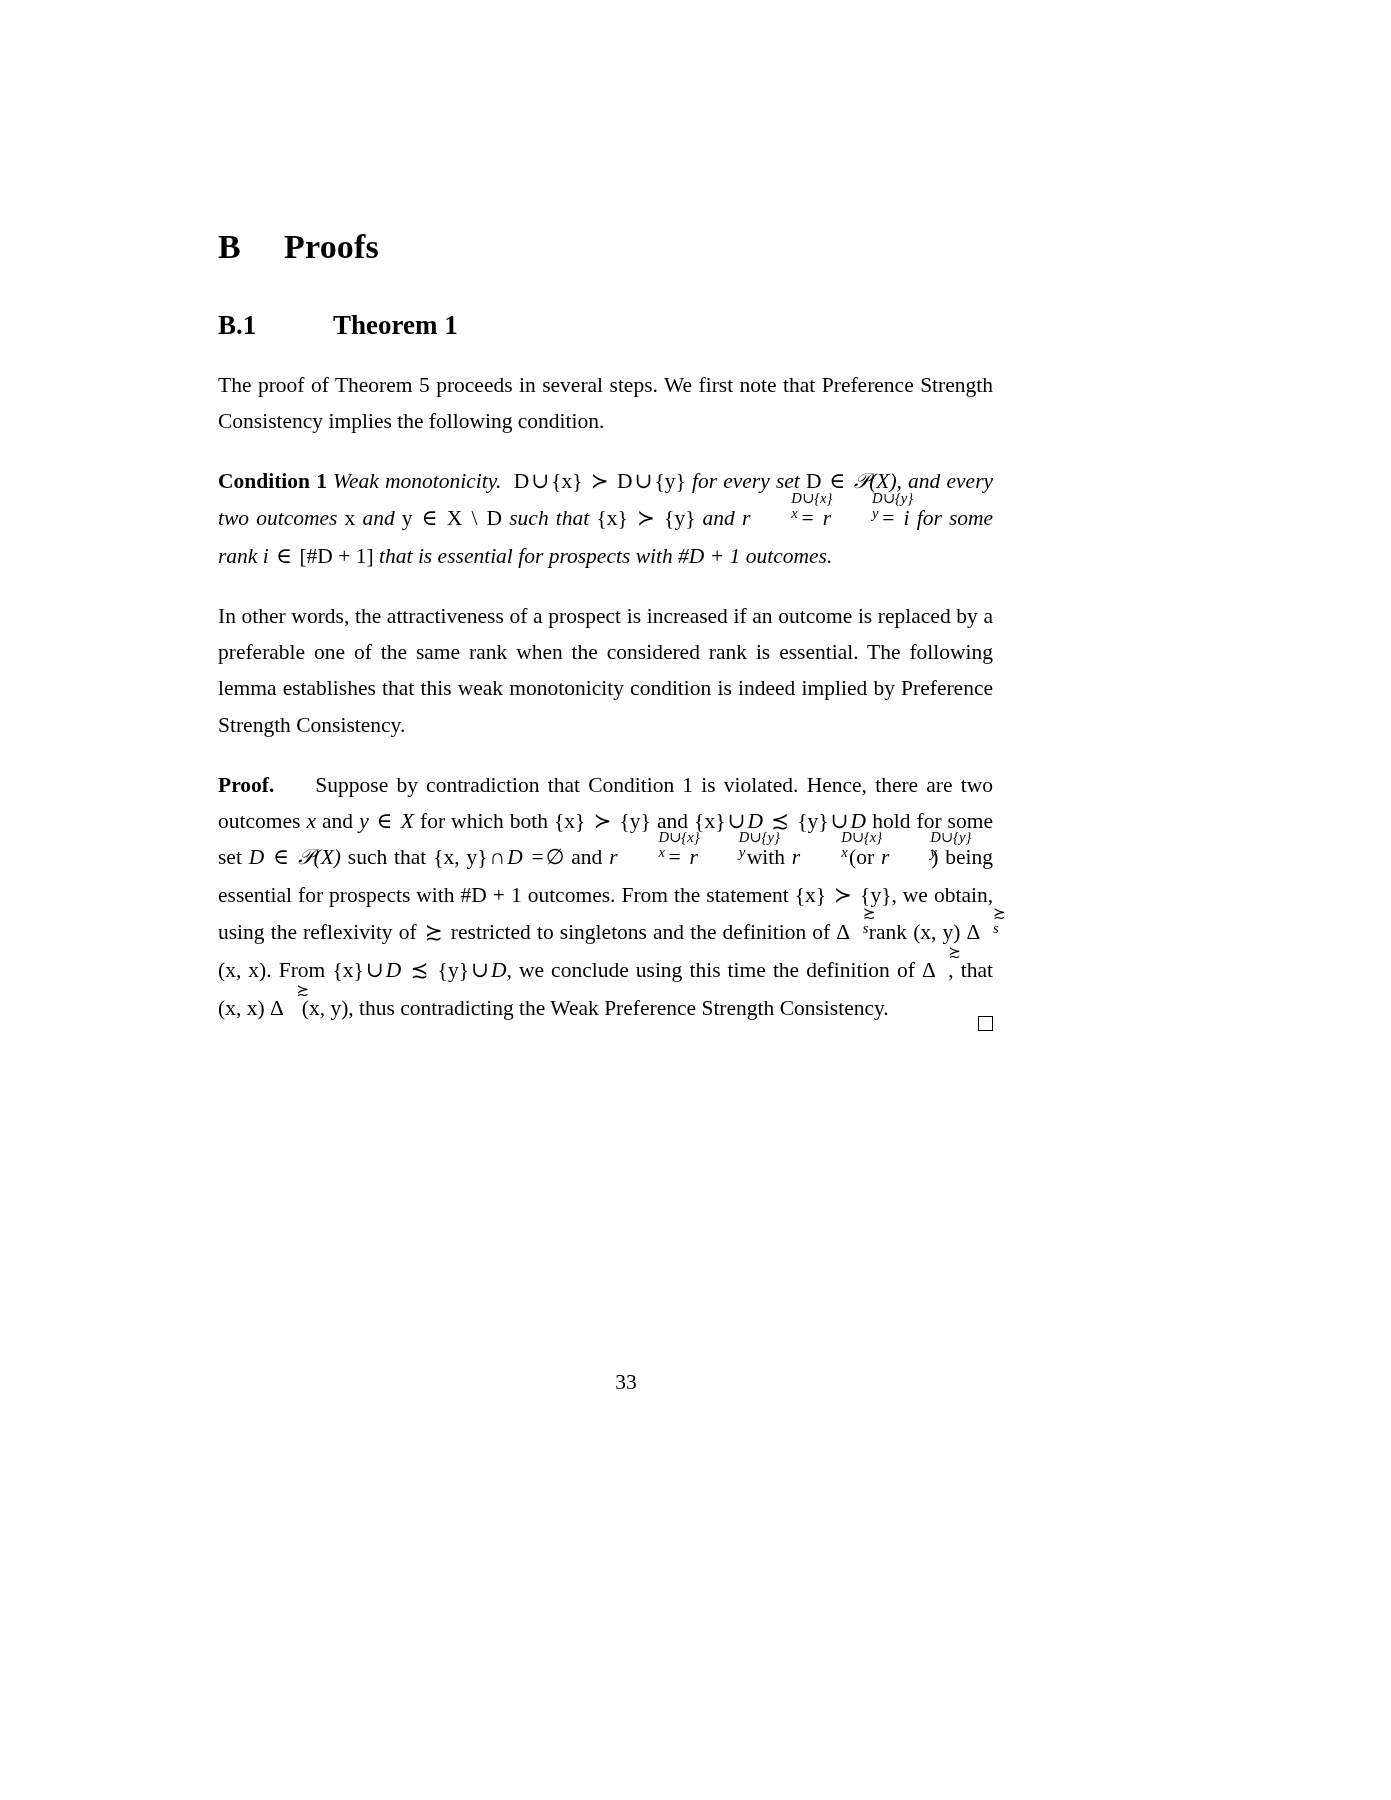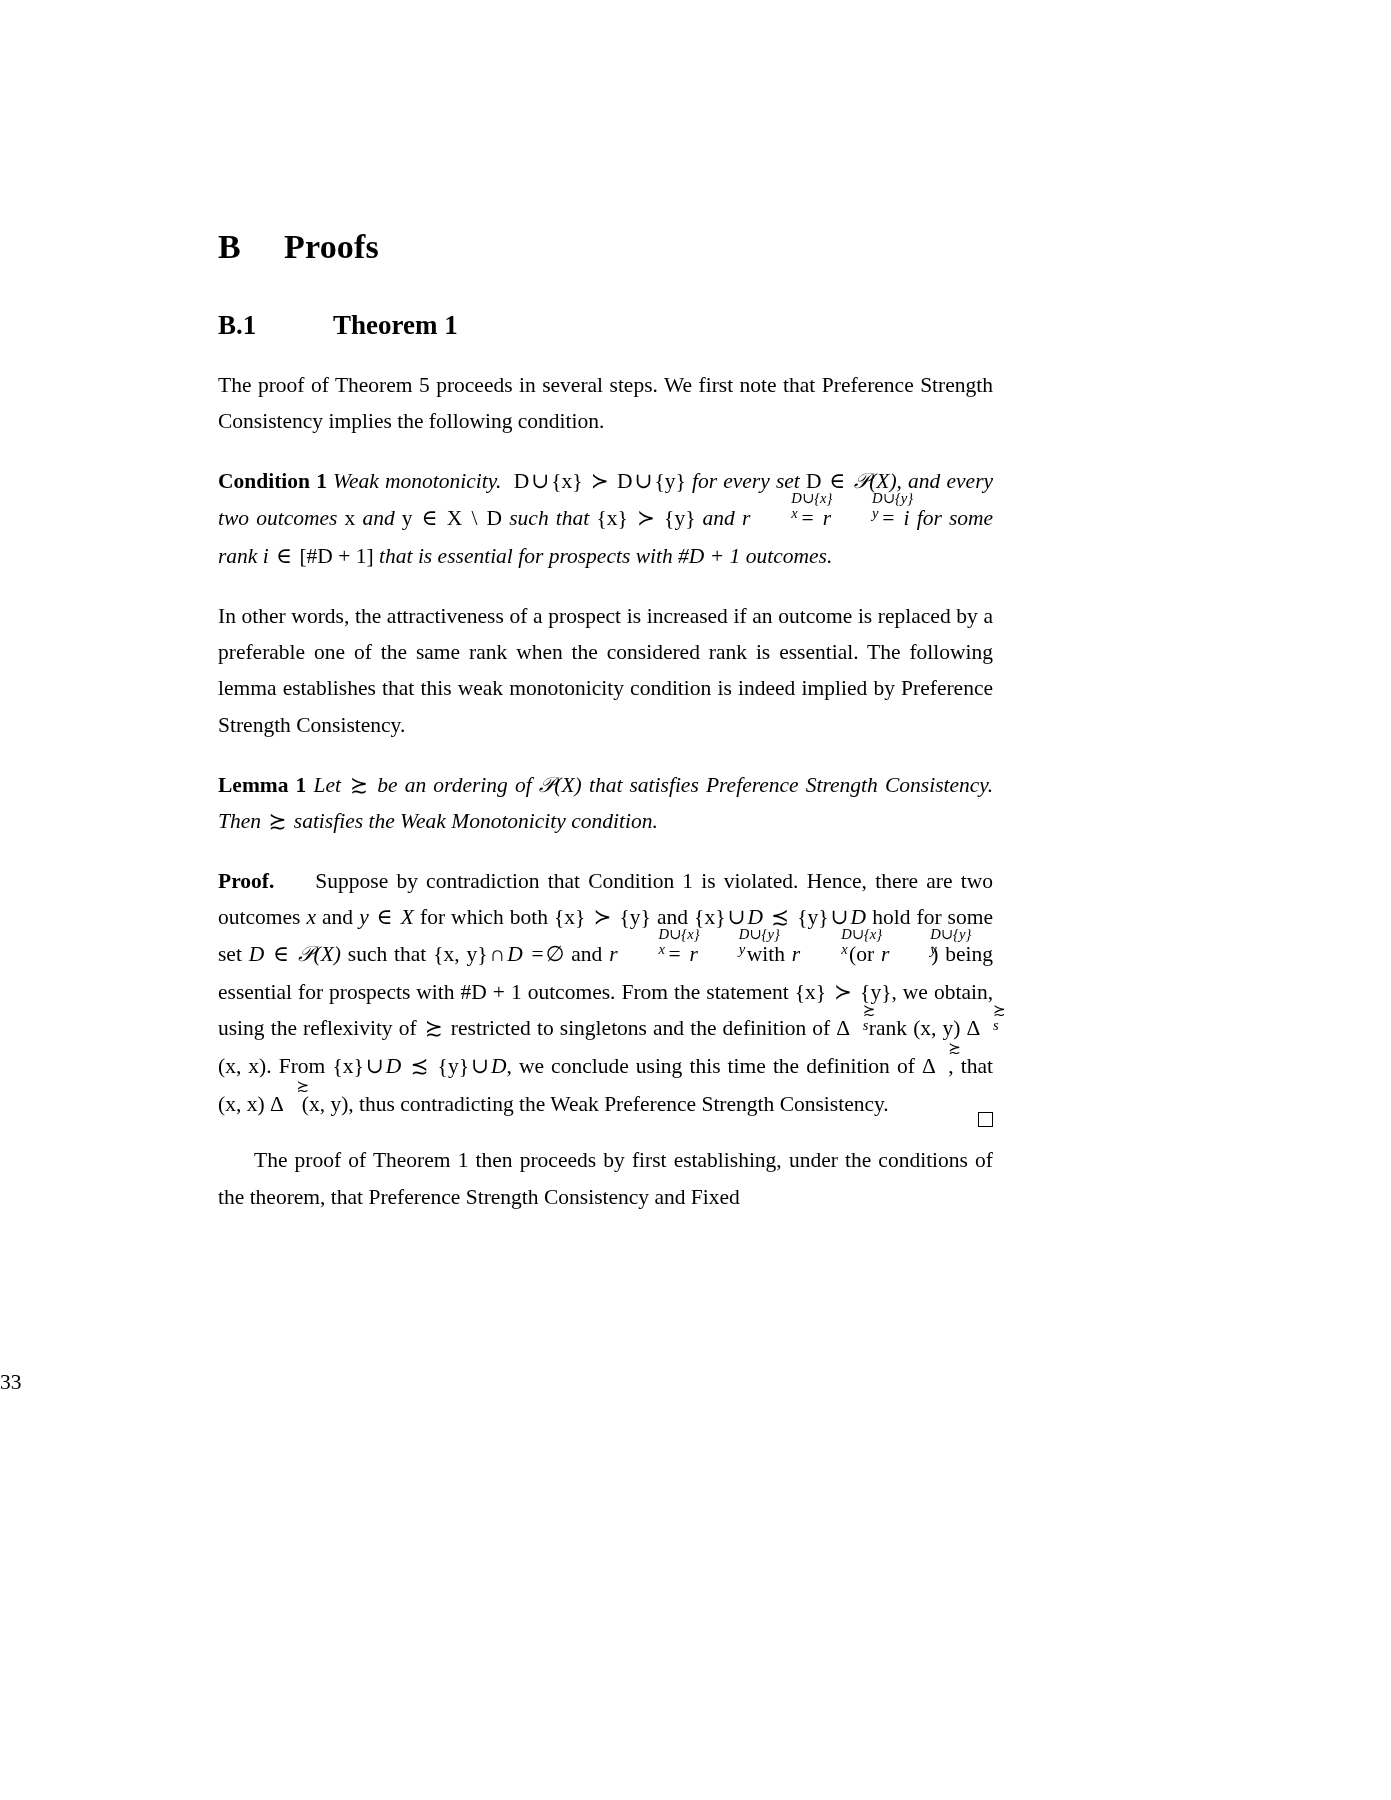--- a/index.html
+++ b/index.html
@@ -152,20 +152,21 @@
     margin-top: -36.2px;
     height: 0;
   }
 
   
   .pageno {
     position: absolute;
     left: 0;
     top: 1370px;
     width: 1252px;
+    text-align: center;
     font-size: 21.5px;
   }
 </style>
 </head>
 <body>
 
 <div class="page">
   <div class="content">
 
     <h1 class="h-section">
@@ -209,30 +210,20 @@
       <span class="math">i</span>
       <span>for some rank</span>
       <span class="math">i</span>
       <span class="op">∈</span>
       <span class="mathup">[#D + 1]</span>
       <span>that is essential for prospects with #D + 1 outcomes.</span>
     </div>
 
     <p class="body">In other words, the attractiveness of a prospect is increased if an outcome is replaced by a preferable one of the same rank when the considered rank is essential. The following lemma establishes that this weak monotonicity condition is indeed implied by Preference Strength Consistency.</p>
 
-    <div class="env">
-      <span class="thmhead">Lemma 1</span>
-      <span>Let</span>
-      <span class="op">≿</span>
-      <span>be an ordering of</span>
-      <span class="calP">𝒫(X)</span>
-      <span>that satisfies Preference Strength Consistency. Then</span>
-      <span class="op">≿</span>
-      <span>satisfies the Weak Monotonicity condition.</span>
-    </div>
 
     <p class="body">
       <span class="thmhead">Proof.</span>&nbsp;&nbsp;&nbsp;&nbsp;
       <span>Suppose by contradiction that Condition 1 is violated. Hence, there are two outcomes</span>
       <span class="math">x</span>
       <span>and</span>
       <span class="math">y</span>
       <span class="op">∈</span>
       <span class="math">X</span>
       <span>for which both</span>
@@ -275,18 +266,17 @@
       <span class="math mathup">(x, x)</span>
       <span class="dlt"><span class="base">Δ</span><span class="sup">≿</span><span class="pad">≽</span></span>
       <span class="math mathup">(x, y)</span><span>, thus contradicting the Weak Preference Strength Consistency.</span>
     </p>
     <div class="qed-line">
       <span class="qed"></span>
     </div>
 
     <div class="spacer-lg"></div>
 
-    <p class="body indent last">The proof of Theorem 1 then proceeds by first establishing, under the conditions of the theorem, that Preference Strength Consistency and Fixed</p>
 
   </div>
 
   <div class="pageno">33</div>
 </div>
 
 </body></html>

